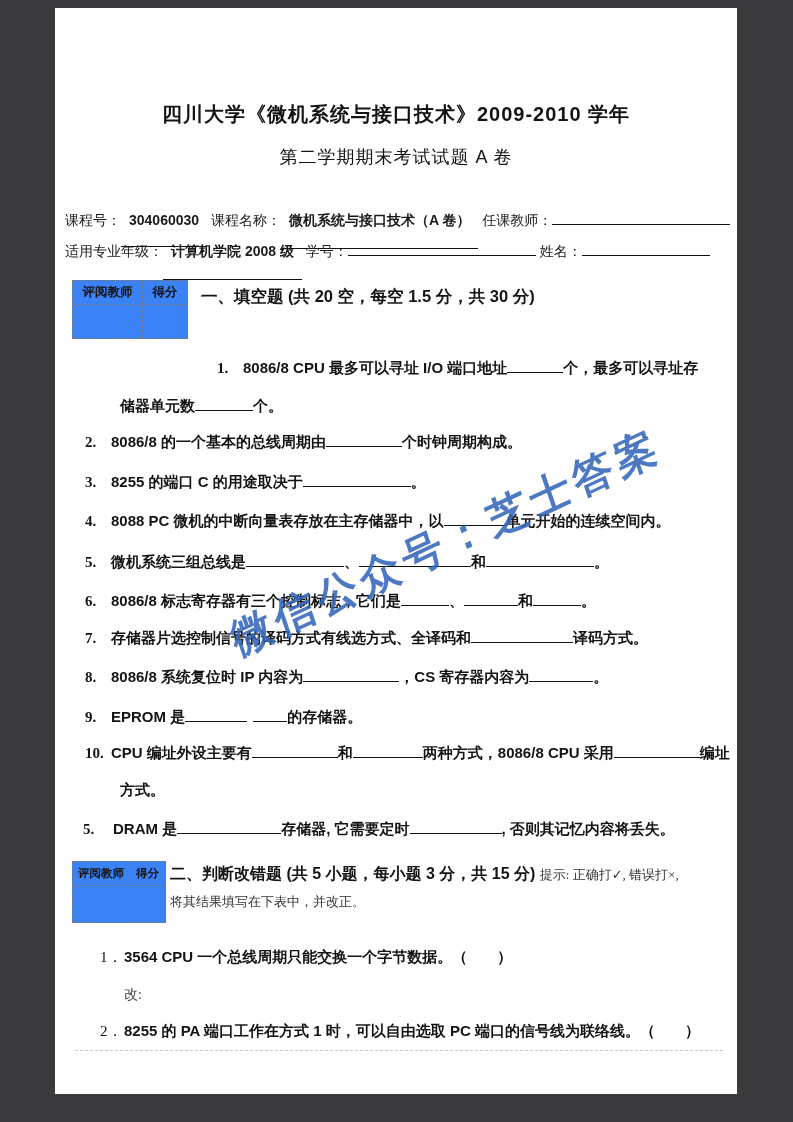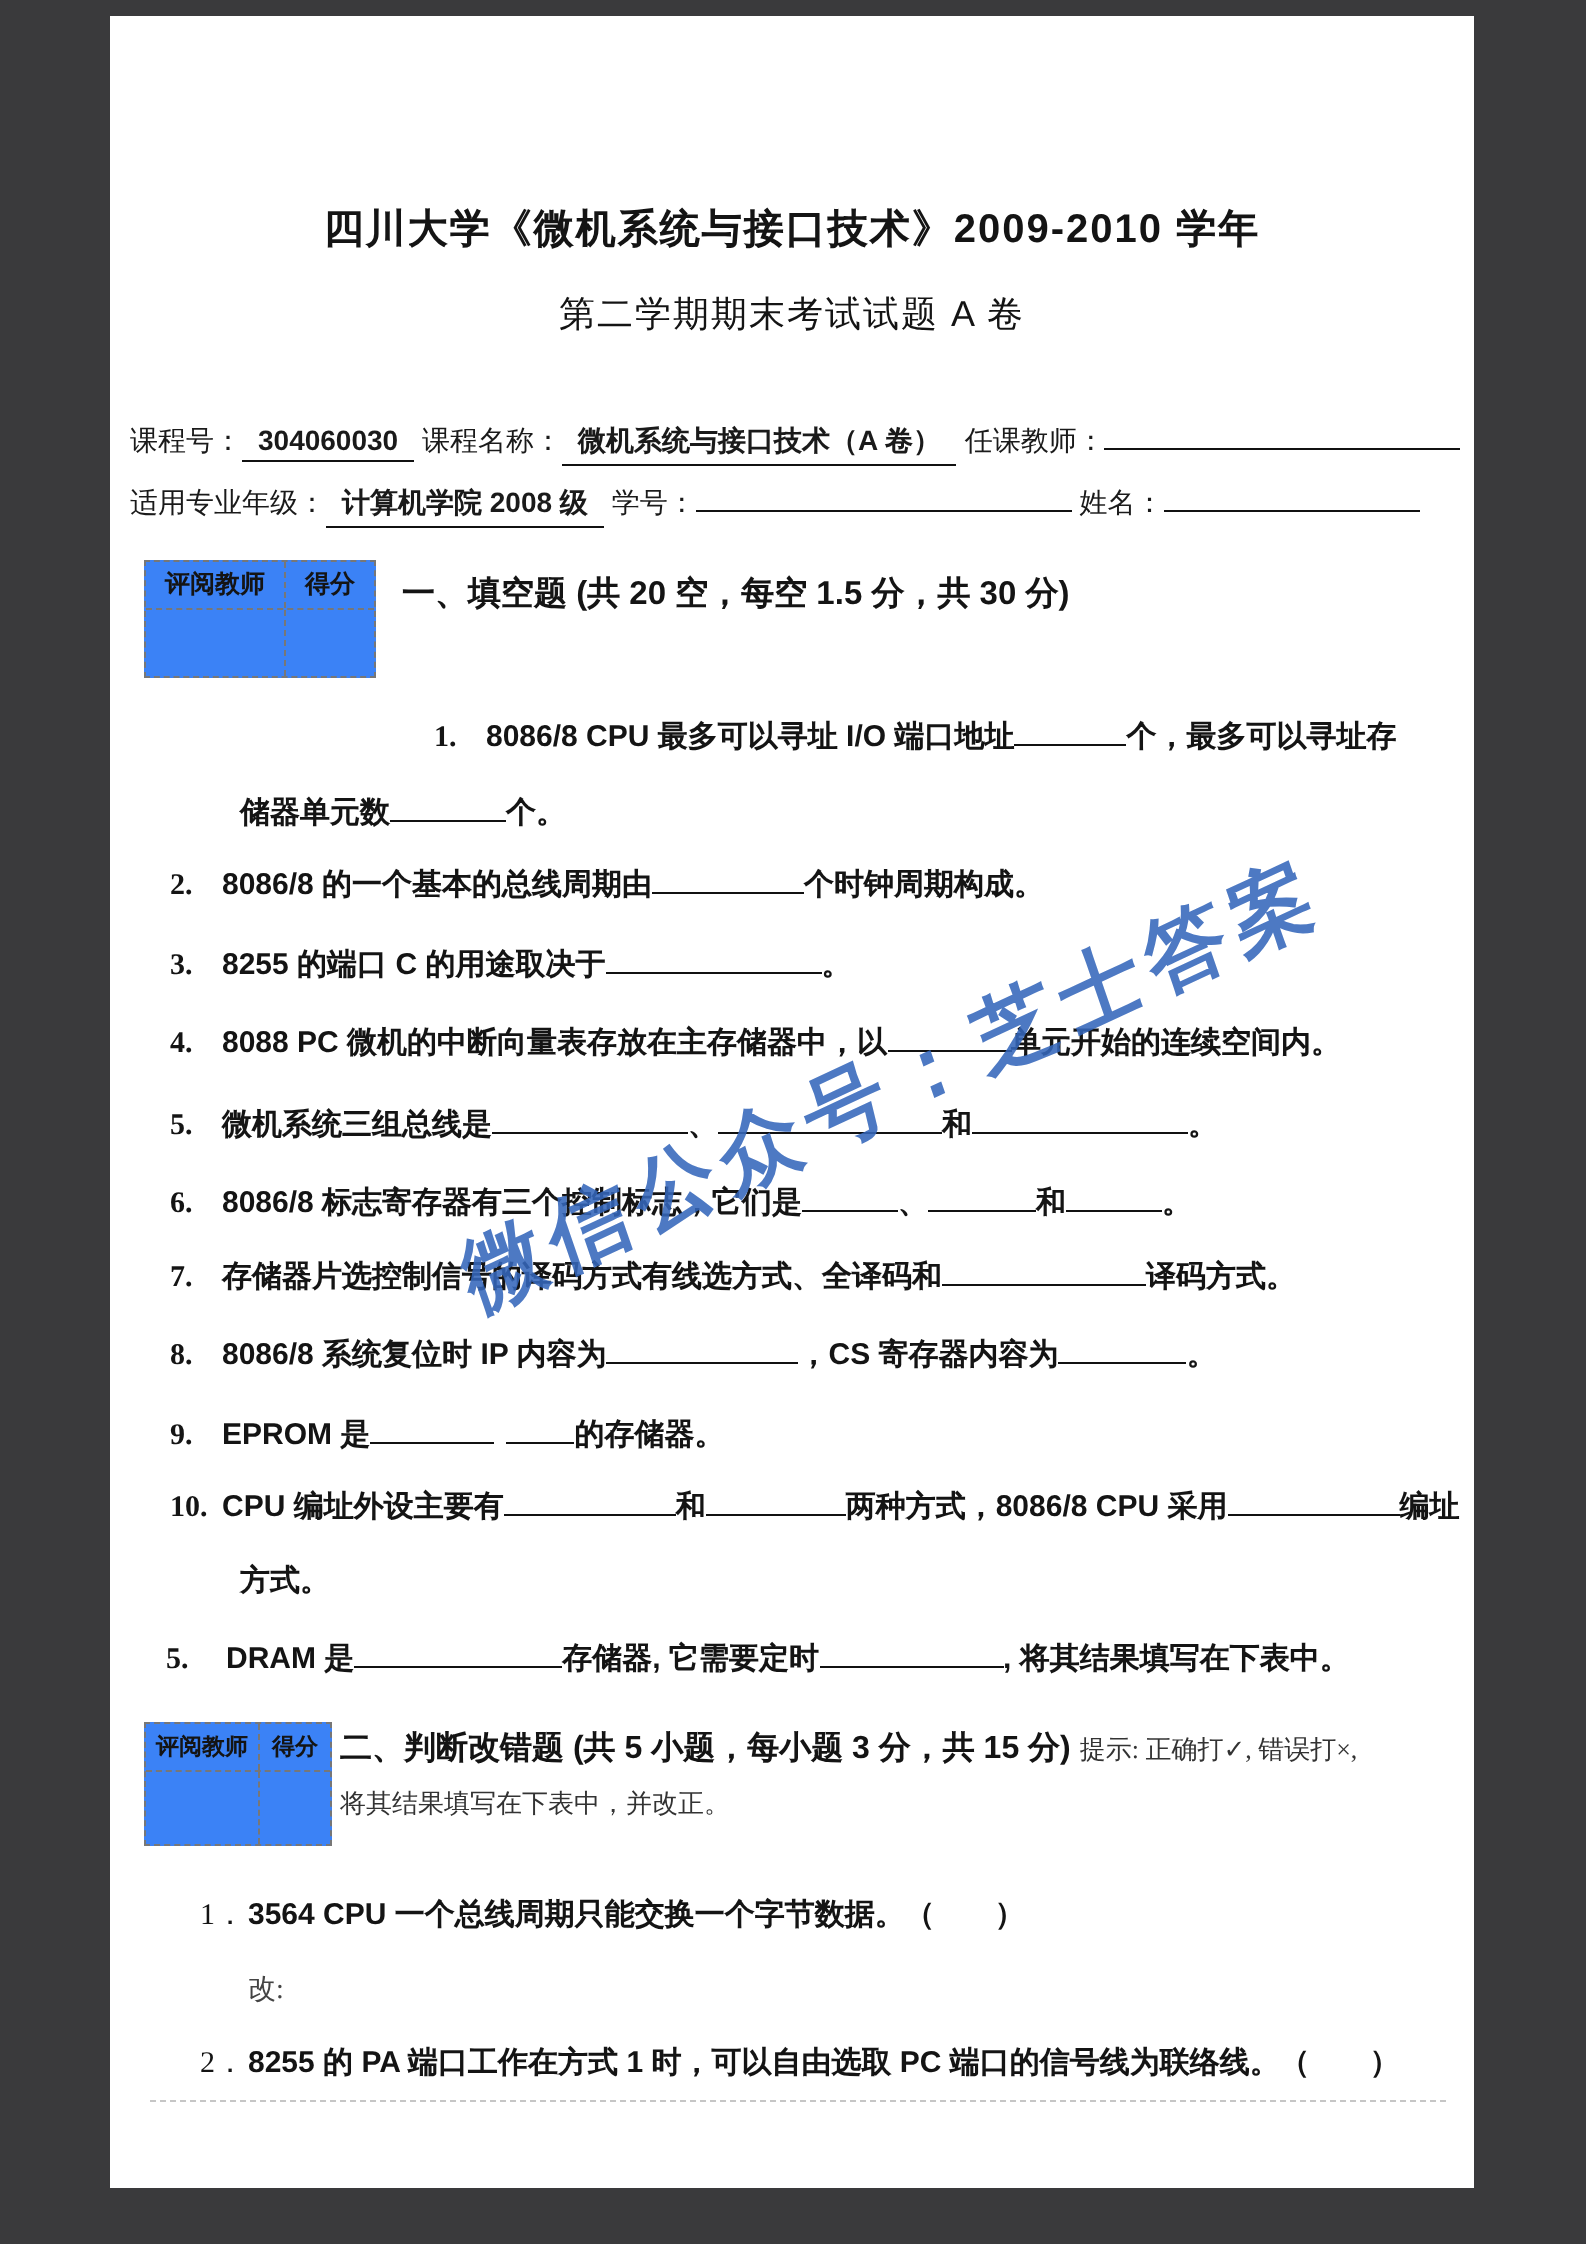--- a/index.html
+++ b/index.html
@@ -10,21 +10,21 @@
     -webkit-font-smoothing:antialiased;
   }
   .page{
     position:absolute;left:55px;top:8px;width:682px;height:1086px;
     background:#ffffff;overflow:hidden;color:#141414;
   }
   .abs{position:absolute;white-space:nowrap;}
   .title1{width:682px;text-align:center;font-size:20px;font-weight:bold;letter-spacing:1px;}
   .title2{width:682px;text-align:center;font-size:18px;font-weight:normal;letter-spacing:1px;}
   .meta{font-size:14px;color:#1a1a1a;}
-  .uval{font-weight:bold;border-bottom:1.5px solid #111;padding:0 8px 2px 8px;display:inline-block;}
+  .uval{font-weight:bold;border-bottom:1.5px solid #111;padding:0 8px 18px 8px;display:inline-block;}
   .bl{display:inline-block;border-bottom:1.5px solid #111;height:14px;vertical-align:baseline;}
   .gbox{
     position:absolute;border:1px dashed #777;background:#3b82f6;
     display:grid;grid-template-rows:24px 1fr;font-size:12.5px;font-weight:bold;font-family:Liberation Mono, monospace;
   }
   .gbox .row{display:grid;}
   .gbox .hd{border-bottom:1px dashed #777;}
   .gbox .c1{border-right:1px dashed #777;display:flex;align-items:center;justify-content:center;}
   .gbox .c2{display:flex;align-items:center;justify-content:center;}
   .sec-title{font-size:16.5px;font-weight:bold;}
@@ -113,21 +113,21 @@
   <div class="abs q" style="left:30px;top:699px;">
     <span class="qno">9.</span><span>EPROM 是</span><span class="bl" style="width:62px;"></span><span style="display:inline-block;width:6px;"></span><span class="bl" style="width:34px;"></span><span>的存储器。</span>
   </div>
 
   <div class="abs q" style="left:30px;top:735px;">
     <span class="qno">10.</span><span>CPU 编址外设主要有</span><span class="bl" style="width:86px;"></span><span>和</span><span class="bl" style="width:70px;"></span><span>两种方式，8086/8 CPU 采用</span><span class="bl" style="width:86px;"></span><span>编址</span>
   </div>
   <div class="abs q" style="left:65px;top:773px;">方式。</div>
 
   <div class="abs q" style="left:28px;top:811px;">
-    <span class="qno" style="width:30px;">5.</span><span>DRAM 是</span><span class="bl" style="width:104px;"></span><span>存储器, 它需要定时</span><span class="bl" style="width:92px;"></span><span>, 将其结果填写在下表中。</span>
+    <span class="qno" style="width:30px;">5.</span><span>DRAM 是</span><span class="bl" style="width:104px;"></span><span>存储器, 它需要定时</span><span class="bl" style="width:92px;"></span><span>, 否则其记忆内容将丢失。</span>
   </div>
 
   <div class="gbox" style="left:17px;top:853px;width:92px;height:60px;grid-template-rows:24px 1fr;font-size:11.5px;">
     <div class="row hd" style="grid-template-columns:57px 1fr;">
       <div class="c1">评阅教师</div>
       <div class="c2">得分</div>
     </div>
     <div class="row" style="grid-template-columns:57px 1fr;">
       <div class="c1"></div>
       <div class="c2"></div>

